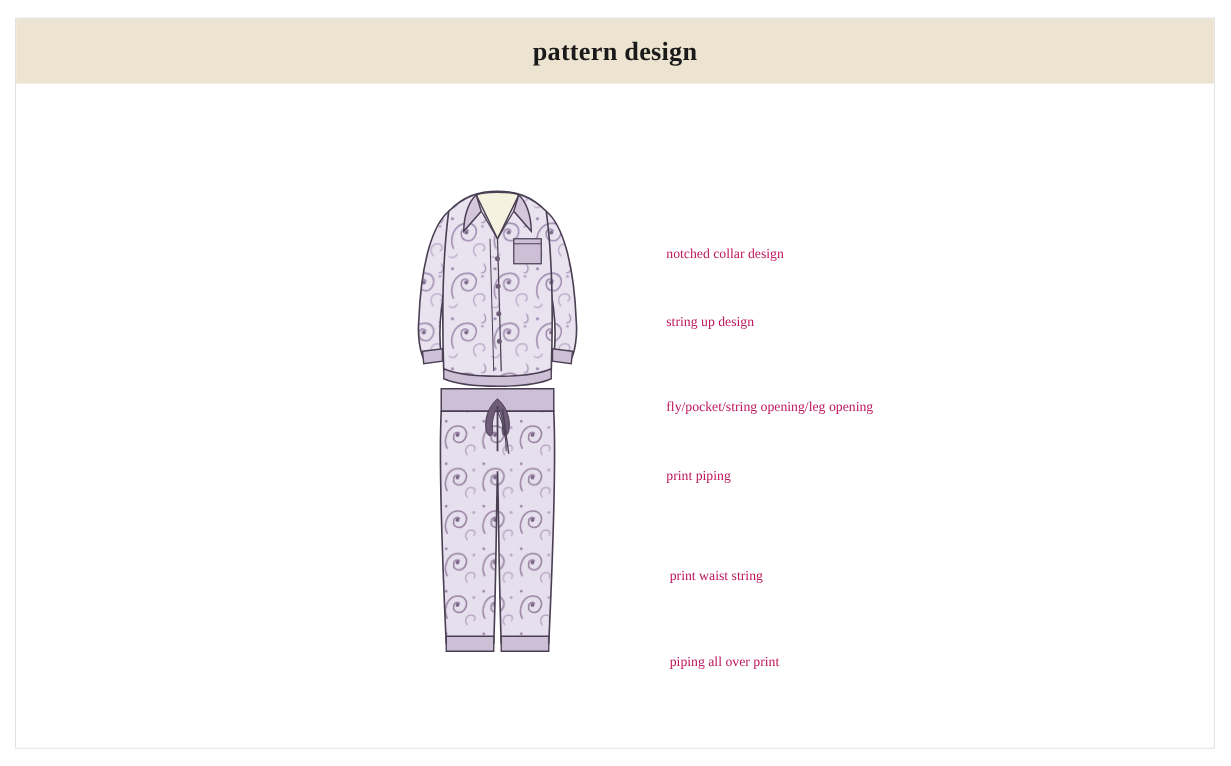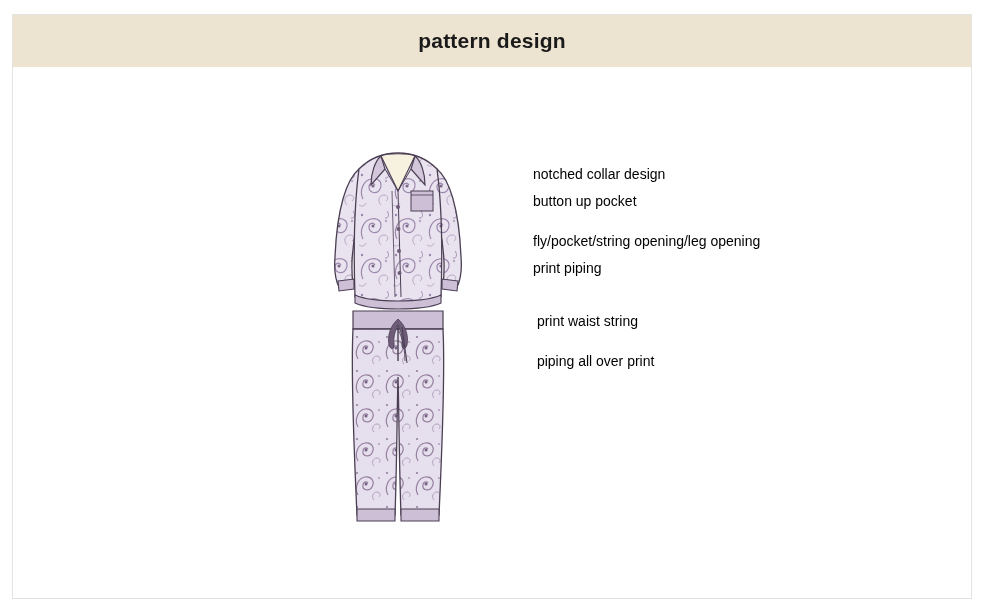--- a/index.html
+++ b/index.html
@@ -11,20 +11,21 @@
     width: 985px;
     height: 613px;
     font-family: "Liberation Sans", sans-serif;
     overflow: hidden;
   }
   .page {
     position: relative;
     width: 985px;
     height: 613px;
     background: #ffffff;
+    font-family: Liberation Serif, serif;
   }
   .sheet {
     position: absolute;
     left: 12px;
     top: 14px;
     width: 960px;
     height: 585px;
     background: #ffffff;
     border: 1px solid #e3e3e3;
     box-sizing: border-box;
@@ -62,24 +63,25 @@
     width: 150px;
     height: 420px;
   }
   .notes {
     position: absolute;
     left: 520px;
     top: 100px;
     width: 380px;
   }
   .note-line {
-    font-size: 14px;
-    color: #000000;
+    font-size: 11px;
+    color: #be185d;
     line-height: 1.05;
     white-space: pre;
+    margin-top: 31px;
   }
   .note-gap-small { height: 12px; }
   .note-gap-large { height: 26px; }
   svg { display: block; }
 </style>
 </head>
 <body>
 
 <div class="page">
   <div class="sheet">
@@ -164,21 +166,21 @@
             <path d="M79 198 L84 234" stroke="#4b3f54" stroke-width="1.1" fill="none"></path>
 
             <path d="M75 200 C80 210 82 222 82 232" fill="none" stroke="#4b3f54" stroke-width="0.9"></path>
           </g>
         </svg>
       </div>
 
       <div class="notes">
         <div class="note-line">notched collar design</div>
         <div class="note-gap-small"></div>
-        <div class="note-line">button up pocket</div>
+        <div class="note-line">string up design</div>
         <div class="note-gap-large"></div>
         <div class="note-line">fly/pocket/string opening/leg opening</div>
         <div class="note-gap-small"></div>
         <div class="note-line">print piping</div>
         <div class="note-gap-large"></div>
         <div class="note-gap-small"></div>
         <div class="note-line"> print waist string</div>
         <div class="note-gap-large"></div>
         <div class="note-line"> piping all over print</div>
       </div>

